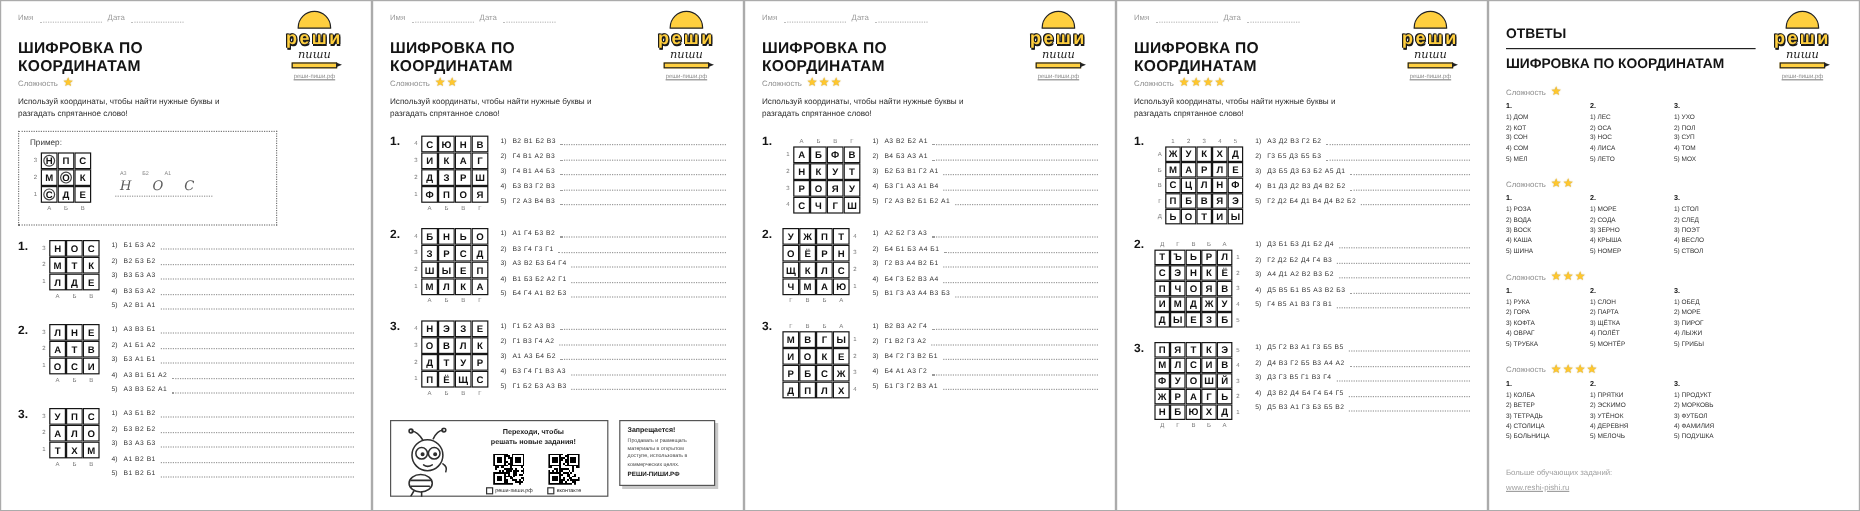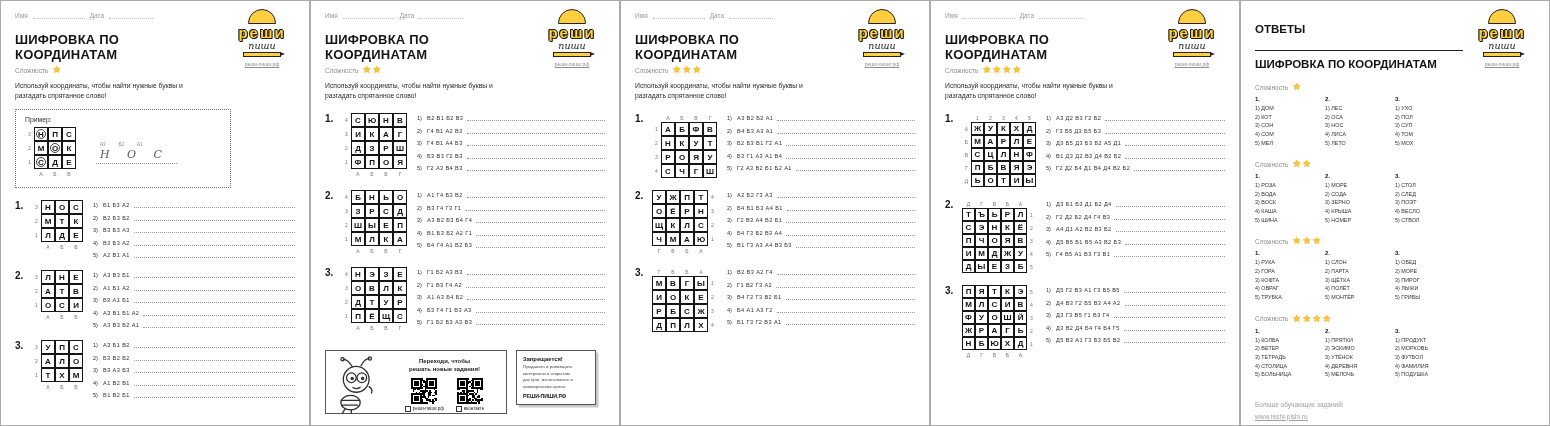--- a/index.html
+++ b/index.html
@@ -56,21 +56,21 @@
   .qrbox{text-align:center;}
   .qr{width:26px;height:26px;background:#fff;display:block;margin:0 auto;}
   .qrcap{font-size:4.5px;margin-top:2px;display:flex;align-items:center;gap:2px;justify-content:center;color:#222;}
   .sq{width:4px;height:4px;border:1px solid #333;display:inline-block;flex:none;}
   .legal{border:1px solid #555;width:80px;box-shadow:2.5px 2.5px 0 #c9c9c9;padding:5px 6px;box-sizing:border-box;}
   .ltitle{font-size:5.8px;font-weight:bold;color:#141414;}
   .lline{font-size:4.4px;color:#444;line-height:1.45;margin-top:2px;width:64px;}
   .lbrand{font-size:5.2px;font-weight:bold;margin-top:3px;color:#141414;}
   
   .ans-h1{font-size:11.5px;font-weight:bold;color:#141414;border-bottom:1.6px solid #222;
-          padding-bottom:15px;width:208px;margin-top:12px;}
+          padding-bottom:5px;width:208px;margin-top:12px;}
   .ans-h2{font-size:11.5px;font-weight:bold;color:#141414;margin-top:7px;}
   .asec{margin-top:12px;}
   .aseclab{display:flex;gap:4px;font-size:6.5px;color:#8e8e8e;align-items:center;}
   .atable{display:flex;gap:12px;margin-top:4px;}
   .acol{width:58px;}
   .ahead{font-size:6px;font-weight:bold;color:#141414;margin-bottom:2px;}
   .aitem{font-size:5.4px;color:#333;line-height:1.6;}
   .afoot{margin-top:20px;font-size:6.5px;color:#a0a0a0;line-height:1.8;}
   .aflink{text-decoration:underline;color:#a0a0a0;}
 </style>

